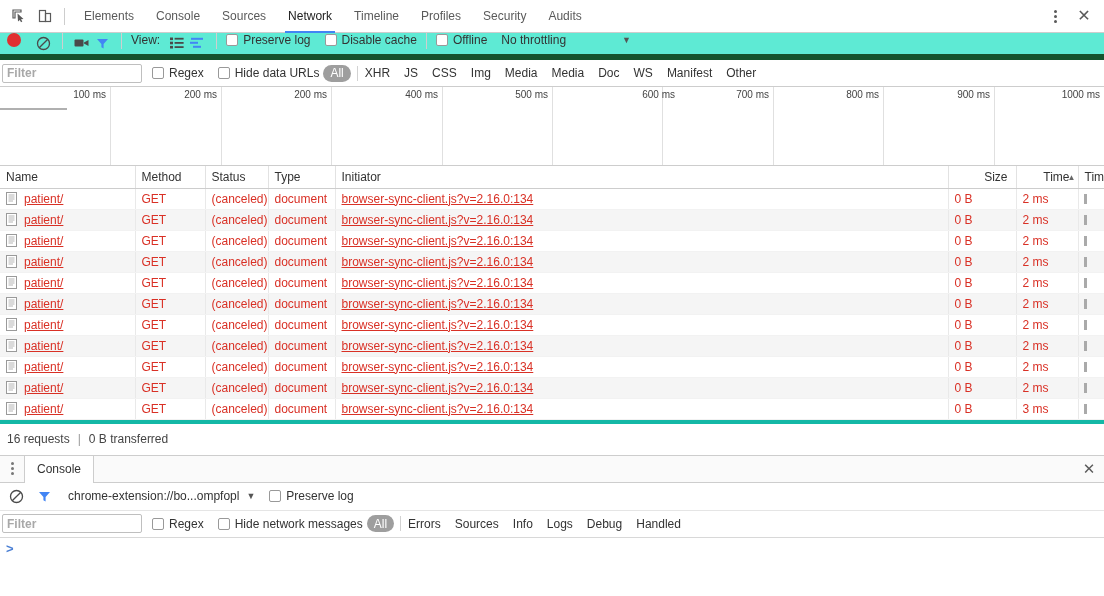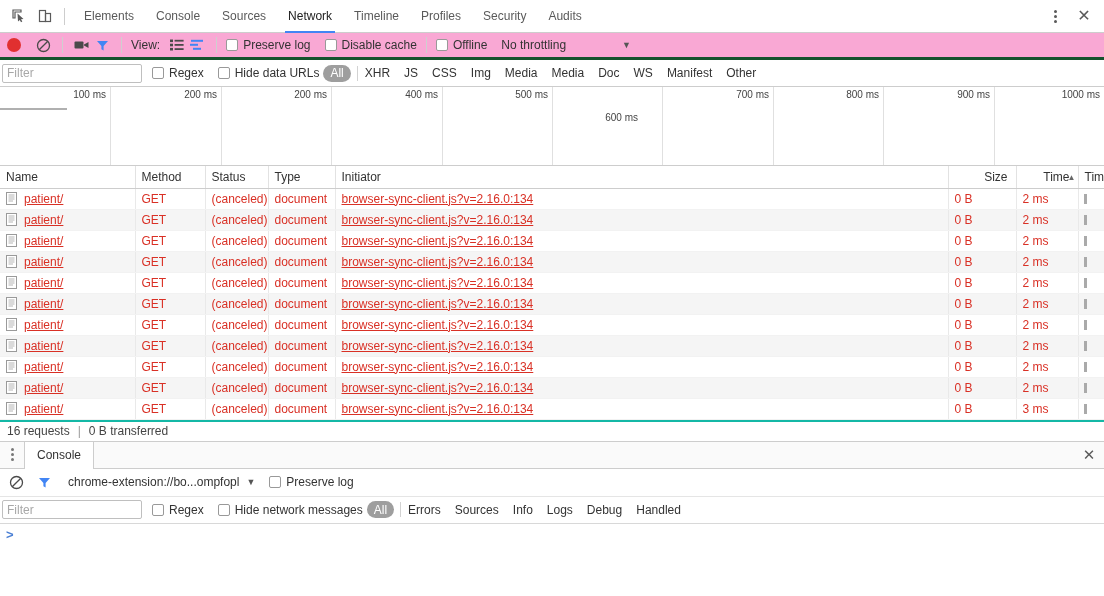--- a/index.html
+++ b/index.html
@@ -56,23 +56,23 @@
   }
   .kebab span { width: 3px; height: 3px; border-radius: 50%; background: #5a5a5a; display: block; }
   .closex {
     width: 24px; height: 24px; display: flex; align-items: center; justify-content: center;
     cursor: pointer; font-size: 16px; color: #5a5a5a; line-height: 1;
   }
 
   
   .nettoolbar {
     height: 27px; min-height: 27px;
-    display: flex; align-items: center;
-    border-bottom: 3px solid #14532d;
-    background: #f9a8d4;
+    display: flex; align-items: flex-start;
+    border-bottom: 6px solid #14532d;
+    background: #5eead4;
     padding-left: 7px;
     font-size: 12px;
     color: #333;
   }
   .rec-dot {
     width: 14px; height: 14px; border-radius: 50%; background: #e13030;
     cursor: pointer; margin-right: 12px; flex: none;
   }
   .tool-btn {
     width: 20px; height: 20px; display: flex; align-items: center; justify-content: center;
@@ -101,21 +101,21 @@
     border-bottom: 1px solid #cdcdcd;
     background: #fff;
     padding: 0 6px 0 0;
   }
   .filterinput {
     width: 140px; height: 19px;
     border: 1px solid #bfbfbf; border-radius: 2px;
     background: #fff;
     font-size: 12px; font-family: "Liberation Sans", sans-serif;
     padding: 0 4px; margin-left: 2px; margin-right: 10px;
-    color: #333; outline: none;
+    color: #333; outline: none; font-weight: bold;
   }
   .filterinput::placeholder { color: #a8a8a8; }
   .fpill {
     display: inline-flex; align-items: center; justify-content: center;
     height: 17px; min-width: 24px; padding: 0 7px;
     border-radius: 9px; background: #9e9e9e; color: #fff;
     font-size: 12px; cursor: pointer; margin: 0 6px 0 4px;
   }
   .ftype {
     padding: 0 7px; color: #333; cursor: pointer; font-size: 12px; white-space: nowrap;
@@ -177,25 +177,25 @@
     color: #d93025; text-decoration: underline; cursor: pointer;
   }
   td.wf { padding: 0; position: relative; border-right: none; }
   .wf-bar {
     position: absolute; left: 5px; top: 50%; transform: translateY(-50%);
     width: 3px; height: 10px; background: #aaa;
   }
 
   
   .statusbar {
-    height: 22px; min-height: 22px;
+    height: 36px; min-height: 22px;
     display: flex; align-items: center;
     padding-left: 7px;
     font-size: 12px; color: #444;
-    border-top: 2px solid #14b8a6;
+    border-top: 4px solid #14b8a6;
     border-bottom: 1px solid #cdcdcd;
     background: #fff;
   }
   .sb-sep { margin: 0 8px; color: #999; }
 
   
   .drawer { display: flex; flex-direction: column; flex: 1; background: #fff; min-height: 0; }
   .drawer-tabbar {
     height: 27px; min-height: 27px;
     display: flex; align-items: stretch;
@@ -386,21 +386,21 @@
       <div class="ov-label" style="left: 110px;">100 ms</div>
       <div class="ov-tick" style="left: 221px;"></div>
       <div class="ov-label" style="left: 221px;">200 ms</div>
       <div class="ov-tick" style="left: 331px;"></div>
       <div class="ov-label" style="left: 331px;">200 ms</div>
       <div class="ov-tick" style="left: 442px;"></div>
       <div class="ov-label" style="left: 442px;">400 ms</div>
       <div class="ov-tick" style="left: 552px;"></div>
       <div class="ov-label" style="left: 552px;">500 ms</div>
       <div class="ov-tick" style="left: 662px;"></div>
-      <div class="ov-label" style="left: 642px; margin-top: 23px;">600 ms</div>
+      <div class="ov-label" style="left: 679px;">600 ms</div>
       <div class="ov-tick" style="left: 773px;"></div>
       <div class="ov-label" style="left: 773px;">700 ms</div>
       <div class="ov-tick" style="left: 883px;"></div>
       <div class="ov-label" style="left: 883px;">800 ms</div>
       <div class="ov-tick" style="left: 994px;"></div>
       <div class="ov-label" style="left: 994px;">900 ms</div>
       <div class="ov-label" style="left: 1104px;">1000 ms</div>
     </div>
 
   <div class="netwrap">

